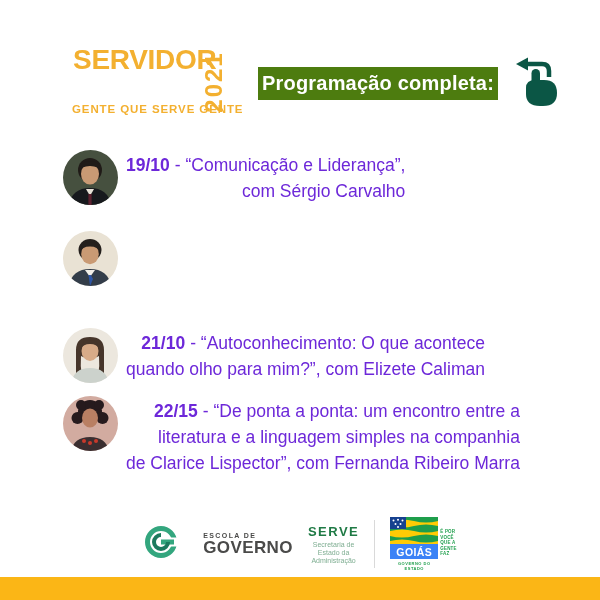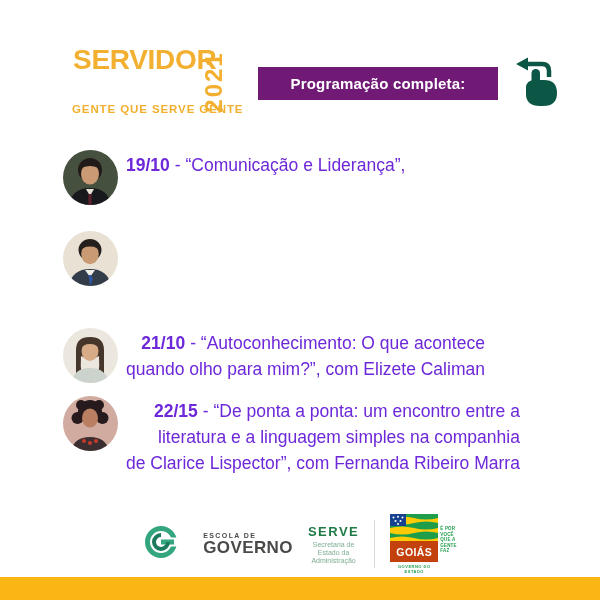--- a/index.html
+++ b/index.html
@@ -9,22 +9,22 @@
   
   .logo-block{position:absolute;left:73px;top:46px;color:#F3B030;}
   .logo-line{font-size:28px;font-weight:bold;line-height:27px;letter-spacing:-.3px;}
   .logo-year{position:absolute;left:178px;top:68px;width:72px;height:28px;
              transform:rotate(-90deg);font-size:24px;font-weight:bold;letter-spacing:2px;
              color:#F3B030;text-align:center;line-height:28px;}
   .logo-tagline{position:absolute;left:72px;top:103px;font-size:11.5px;font-weight:bold;
                 letter-spacing:.9px;color:#F3B030;}
 
   
-  .banner{position:absolute;left:258px;top:67px;width:240px;height:33px;background:#701a75;
-          color:#ffffff;font-size:15px;font-weight:bold;display:flex;align-items:center;
+  .banner{position:absolute;left:258px;top:67px;width:240px;height:33px;background:#4d7c0f;
+          color:#ffffff;font-size:20px;font-weight:bold;display:flex;align-items:center;
           justify-content:center;letter-spacing:.2px;}
   .swipe-icon{position:absolute;left:511px;top:56px;width:50px;height:52px;}
 
   
   .event-row{position:absolute;left:63px;display:flex;align-items:flex-start;}
   .row-0{top:150px;} .row-1{top:231px;} .row-2{top:328px;} .row-3{top:396px;}
   .avatar{width:55px;height:55px;border-radius:50%;overflow:hidden;flex:none;margin-right:8px;}
   .avatar svg{display:block;}
   .event-text{color:#6d28d9;font-size:17.5px;line-height:26px;margin-top:2px;text-align:right;}
   .evt-line{white-space:nowrap;}
@@ -37,21 +37,21 @@
   .eg{display:flex;align-items:center;gap:24px;}
   .eg-text{color:#4a4a49;}
   .eg-small{font-size:7px;font-weight:bold;letter-spacing:1.4px;}
   .eg-large{font-size:17px;font-weight:bold;letter-spacing:.4px;line-height:17px;}
   .sead{text-align:center;}
   .sead-name{color:#1F7A45;font-size:13px;font-weight:bold;letter-spacing:1.5px;}
   .sead-sub{color:#7FAE92;font-size:7px;line-height:8px;margin-top:2px;}
   .vdivider{width:1px;height:48px;background:#d9d9d9;}
   .goias{display:flex;align-items:flex-start;}
   .flagcol{width:48px;}
-  .goias-box{width:48px;height:21px;background:#c2410c;color:#ffffff;font-weight:bold;
+  .goias-box{width:48px;height:15px;background:#3b82f6;color:#ffffff;font-weight:bold;
              font-size:10.5px;display:flex;align-items:center;justify-content:center;
              letter-spacing:.4px;}
   .goias-sub{font-size:4px;color:#1E9E4B;text-align:center;letter-spacing:.5px;margin-top:1.5px;
              font-weight:bold;}
   .slogan{margin-left:2px;margin-top:12px;font-size:4.5px;line-height:5.5px;color:#1E9E4B;
           font-weight:bold;letter-spacing:.2px;}
 
   
   .bottom-bar{position:absolute;left:0;bottom:0;width:600px;height:23px;background:#FBB616;}
 </style>
@@ -85,20 +85,21 @@
         <ellipse cx="27" cy="20" rx="12" ry="12" fill="#201b18"></ellipse>
         <ellipse cx="27" cy="24" rx="9" ry="10.5" fill="#c99a74"></ellipse>
         <path d="M16,22 q0,-11 11,-11 q11,0 11,11 q-2,-6 -11,-6 q-9,0 -11,6" fill="#201b18"></path>
         <path d="M6,55 q3,-17 21,-17 q18,0 21,17 z" fill="#17191d"></path>
         <polygon points="23,39 27,46 31,39" fill="#e8e2d8"></polygon>
         <rect x="25.4" y="44" width="3.2" height="11" fill="#5d2230"></rect>
       </svg>
     </div>
     <div class="event-text">
       <div class="evt-line"><b class="evt-date">19/10</b><span class="evt-rest">- “Comunicação e Liderança”,</span></div>
+      <div class="evt-line">com Sérgio Carvalho</div>
     </div>
   </div>
 
   <div class="event-row row-1">
     <div class="avatar">
       <svg width="55" height="55" viewBox="0 0 55 55">
         <rect width="55" height="55" fill="#e9e2d4"></rect>
         <ellipse cx="27" cy="19" rx="11.5" ry="11" fill="#241f1c"></ellipse>
         <ellipse cx="27" cy="23" rx="8.8" ry="10.2" fill="#c99a74"></ellipse>
         <path d="M17,21 q0,-10 10,-10 q10,0 10,10 q-2,-5.5 -10,-5.5 q-8,0 -10,5.5" fill="#241f1c"></path>

